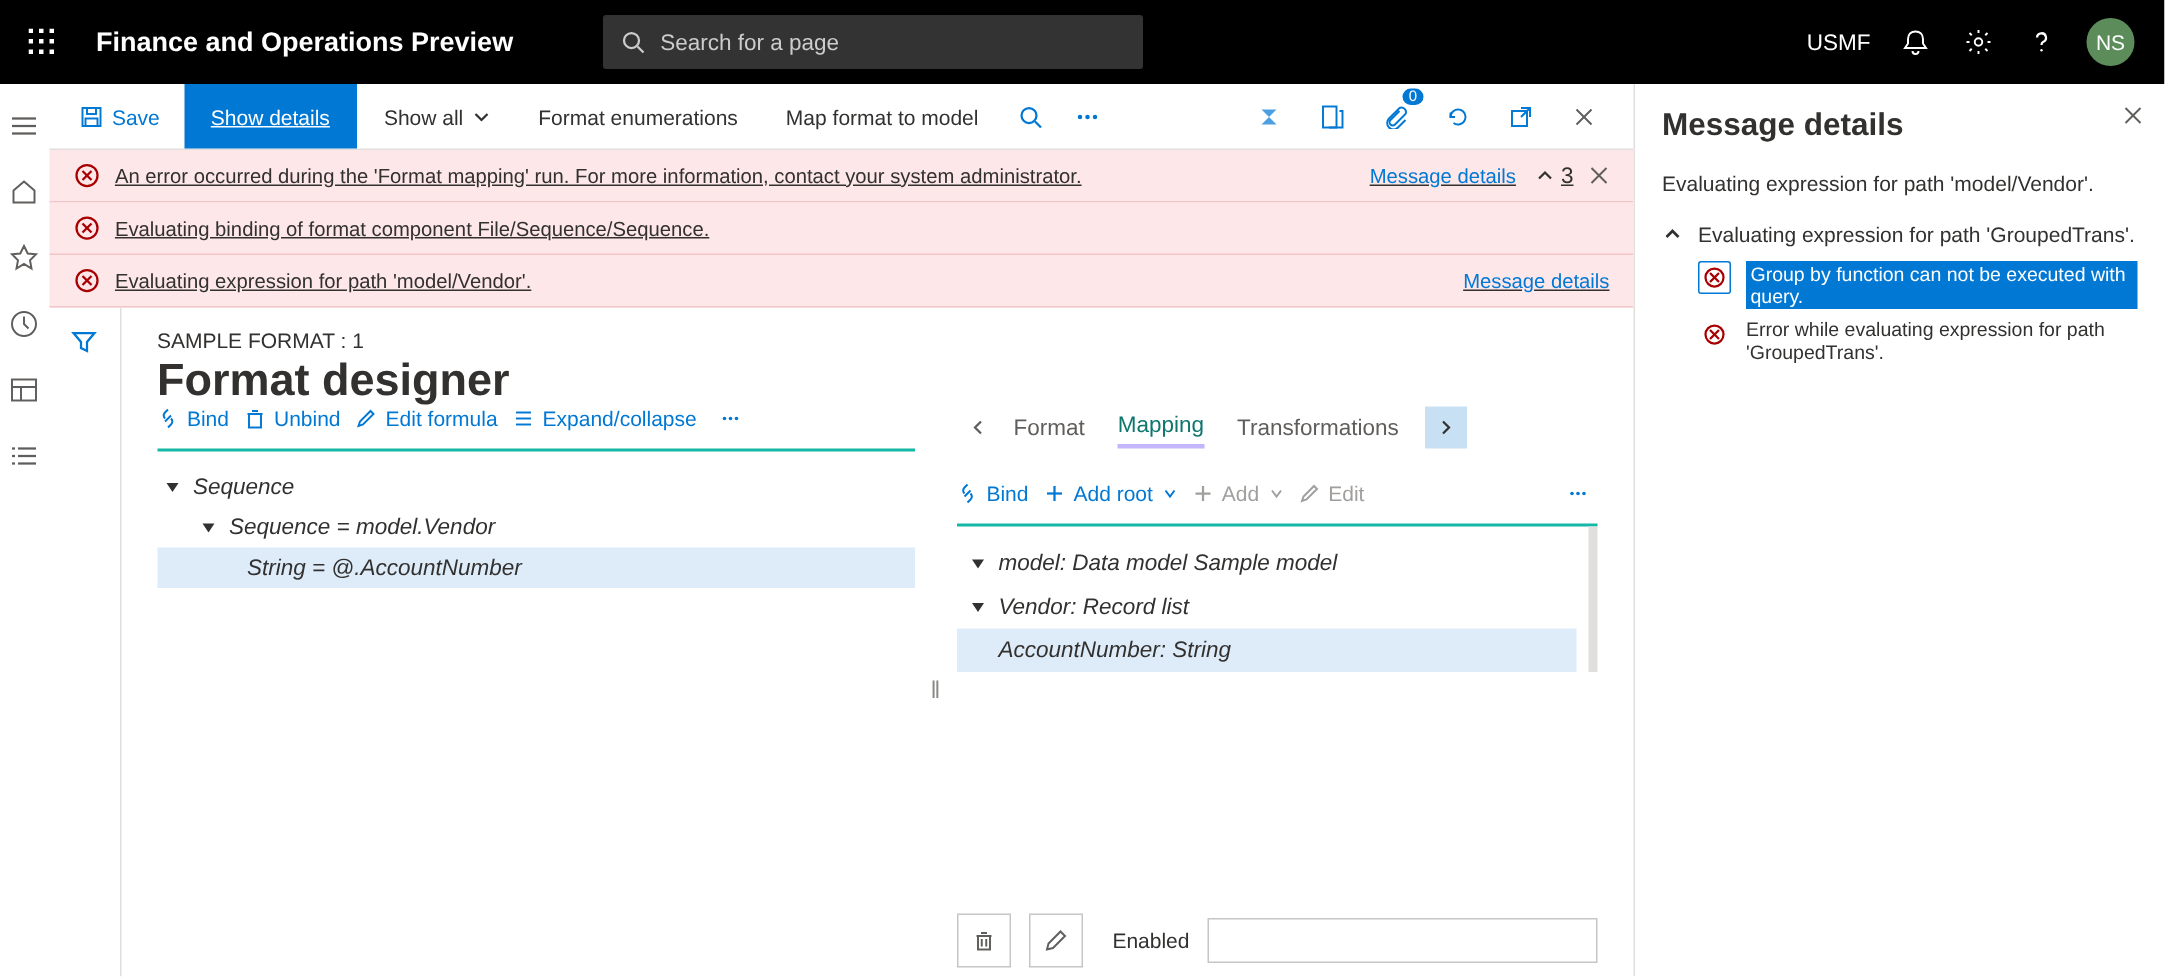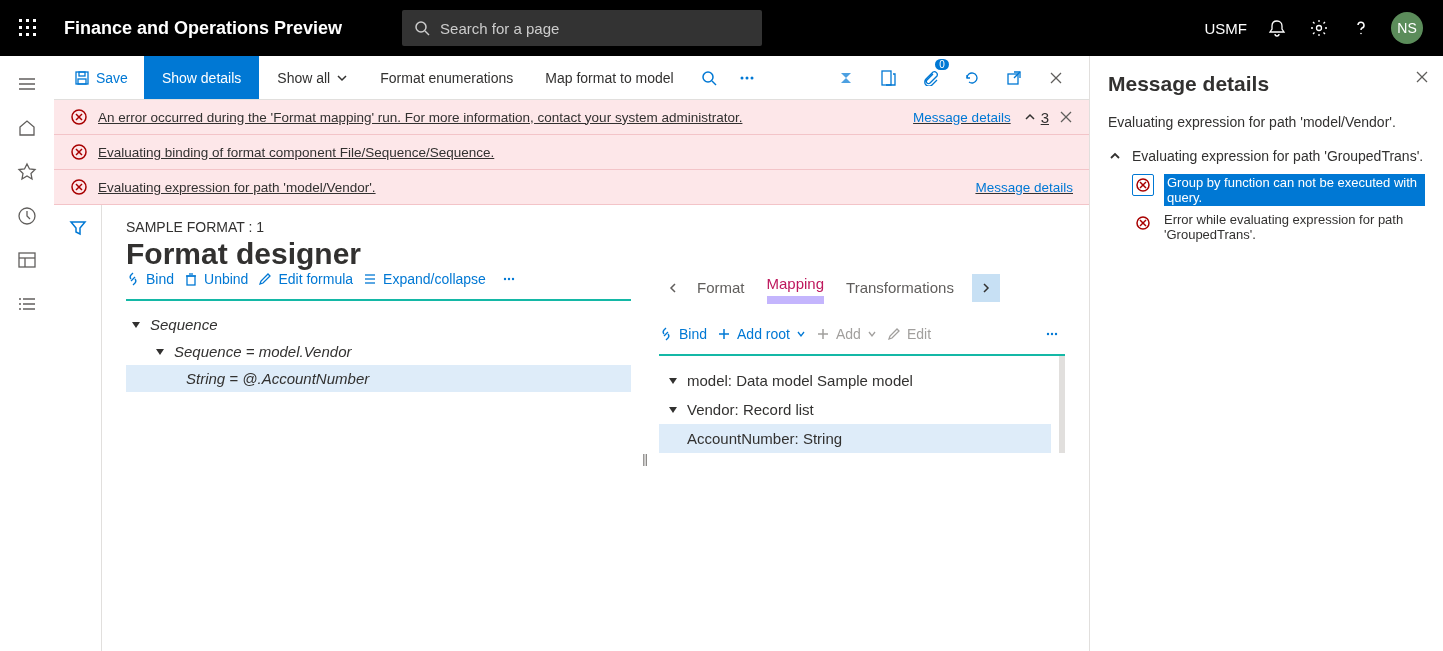--- a/index.html
+++ b/index.html
@@ -25,21 +25,21 @@
   
   .left-rail { width: 54px; display:flex; flex-direction:column; align-items:center; gap: 20px; padding-top: 16px; border-right: 0px solid #e1dfdd; }
   .rail-icon { width: 24px; height: 24px; color: #605e5c; display:flex; align-items:center; justify-content:center; cursor:pointer;}
 
   
   .content-col { flex:1; display:flex; flex-direction:column; }
 
   
   .action-bar { height: 44px; border-bottom: 1px solid #e1dfdd; display:flex; align-items:center; padding: 0 8px; gap: 4px;}
   .action-bar .save { color: #0078d4; display:flex; align-items:center; gap:6px; padding: 0 12px; height:100%; cursor:pointer; font-size:14px;}
-  .action-bar .active { background: #0078d4; color:#fff; padding: 0 18px; height:100%; display:flex; align-items:center; font-size:14px;}
+  .action-bar .active { background: #0078d4; color:#fff; padding: 0 18px; height:100%; display:flex; align-items:center; font-size:14px;text-decoration:underline;}
   .action-bar .plain { padding: 0 14px; height:100%; display:flex; align-items:center; font-size:14px; cursor:pointer; gap:6px;}
   .action-bar .right-icons { margin-left:auto; display:flex; align-items:center; gap: 8px; padding-right: 8px;}
   .ab-icon { width: 34px; height: 34px; display:flex; align-items:center; justify-content:center; cursor:pointer; color:#0078d4; position:relative;}
   .ab-icon.close { color: #605e5c; }
   .badge { position:absolute; top:-2px; right:-2px; background:#0078d4; color:#fff; border-radius: 8px; font-size: 10px; padding: 0 4px; min-width: 14px; text-align:center;}
 
   
   .error-banner { background: #fde7e9; border-bottom: 1px solid #f3c4c8; padding: 8px 16px; display:flex; align-items:center; font-size: 13.5px; text-decoration: underline;}
   .error-banner .err-ic { width:18px; height:18px; margin-right: 10px; flex:0 0 auto; }
   .error-banner .msg { flex:1; }
@@ -59,35 +59,35 @@
   .splitter { width: 28px; display:flex; align-items:center; justify-content:center; color:#8a8886; cursor:col-resize;}
   .right-pane { flex:1; display:flex; flex-direction:column;}
 
   .toolrow { display:flex; align-items:center; gap: 10px; padding: 0 0 12px 0; font-size: 14px; border-bottom: 2px solid #14b8a6;}
   .toolrow .tool { color:#0078d4; display:flex; align-items:center; gap:6px; cursor:pointer;}
   .toolrow .tool.disabled { color:#a19f9d; cursor:default;}
   .toolrow .ellipsis { color:#0078d4; cursor:pointer; padding: 0 6px;}
 
   .tabs { display:flex; align-items:center; gap: 22px; margin-left:auto;}
   .tab { font-size: 15px; color: #605e5c; cursor:pointer; padding: 4px 0;}
-  .tab.active { color:#be185d; border-bottom: 8px solid #c4b5fd; font-weight:400;}
+  .tab.active { color:#0f766e; border-bottom: 3px solid #c4b5fd; font-weight:400;}
   .tab-nav-btn { width:28px; height:28px; display:flex; align-items:center; justify-content:center; cursor:pointer;}
   .tab-nav-btn.active { background:#c7e0f4; }
 
   .tree { font-size: 15px; padding-top: 10px; font-style: italic;}
   .tree-node { display:flex; align-items:center; padding: 5px 8px; gap: 8px; cursor:pointer;}
   .tree-node.sel { background: #deecf9; }
   .tree-caret { width:12px; display:inline-block; }
   .indent-0 { padding-left: 4px; }
   .indent-1 { padding-left: 28px; }
   .indent-2 { padding-left: 40px; }
 
   .right-tree { font-size:15px; padding-top: 10px; position:relative;}
   .right-tree .tree-node { padding: 6px 8px;}
-  .right-tree-wrap { border-right: 6px solid #e1dfdd; padding-right: 8px;}
+  .right-tree-wrap { border-right: 6px solid #e1dfdd; padding-right: 8px; font-style: italic;}
 
   .bottom-row { border-top: 0px solid #e1dfdd; display:flex; align-items:center; justify-content:center; gap: 12px; padding: 10px 0 6px 0;}
   .icon-btn { width:36px; height:36px; border:1px solid #c8c6c4; display:flex; align-items:center; justify-content:center; cursor:pointer;}
   .enabled-label { font-size: 14px; margin-left: 8px;}
   .enabled-box { width: 260px; height: 30px; border:1px solid #c8c6c4;}
 
   
   .panel-title { font-size: 21px; font-weight:600; margin-bottom: 18px;}
   .panel-close { position:absolute; top:14px; right:14px; cursor:pointer; color:#605e5c;}
   .panel-sub { font-size: 14px; margin-bottom: 18px;}
@@ -467,20 +467,38 @@
                       <span>Vendor: Record list</span>
                     </div>
                 <div class="tree-node indent-2 sel">
                       <span class="tree-caret"></span>
                       <span>AccountNumber: String</span>
                     </div>
               </div>
               </div>
 
               <div style="flex:1"></div>
+              <div class="bottom-row">
+                <div class="icon-btn">
+                    <svg width="16" height="16" viewBox="0 0 16 16" fill="none" stroke="#605e5c" stroke-width="1.3">
+                      <rect x="4" y="5" width="8" height="9"></rect>
+                      <line x1="3" y1="5" x2="13" y2="5"></line>
+                      <line x1="6" y1="3" x2="10" y2="3"></line>
+                      <line x1="6.5" y1="7" x2="6.5" y2="12"></line>
+                      <line x1="9.5" y1="7" x2="9.5" y2="12"></line>
+                    </svg>
+                  </div>
+                <div class="icon-btn">
+                    <svg width="16" height="16" viewBox="0 0 16 16" fill="none" stroke="#605e5c" stroke-width="1.3">
+                      <path d="M2 14 l1-4 8-8 3 3 -8 8 Z"></path>
+                    </svg>
+                  </div>
+                <span class="enabled-label">Enabled</span>
+                <div class="enabled-box"></div>
+              </div>
             </div>
           </div>
         </div>
       </div>
     </div>
   </div>
 
   <div class="panel-area">
     <div class="panel-close">
         <svg width="14" height="14" viewBox="0 0 14 14" stroke="#605e5c" stroke-width="1.3">

